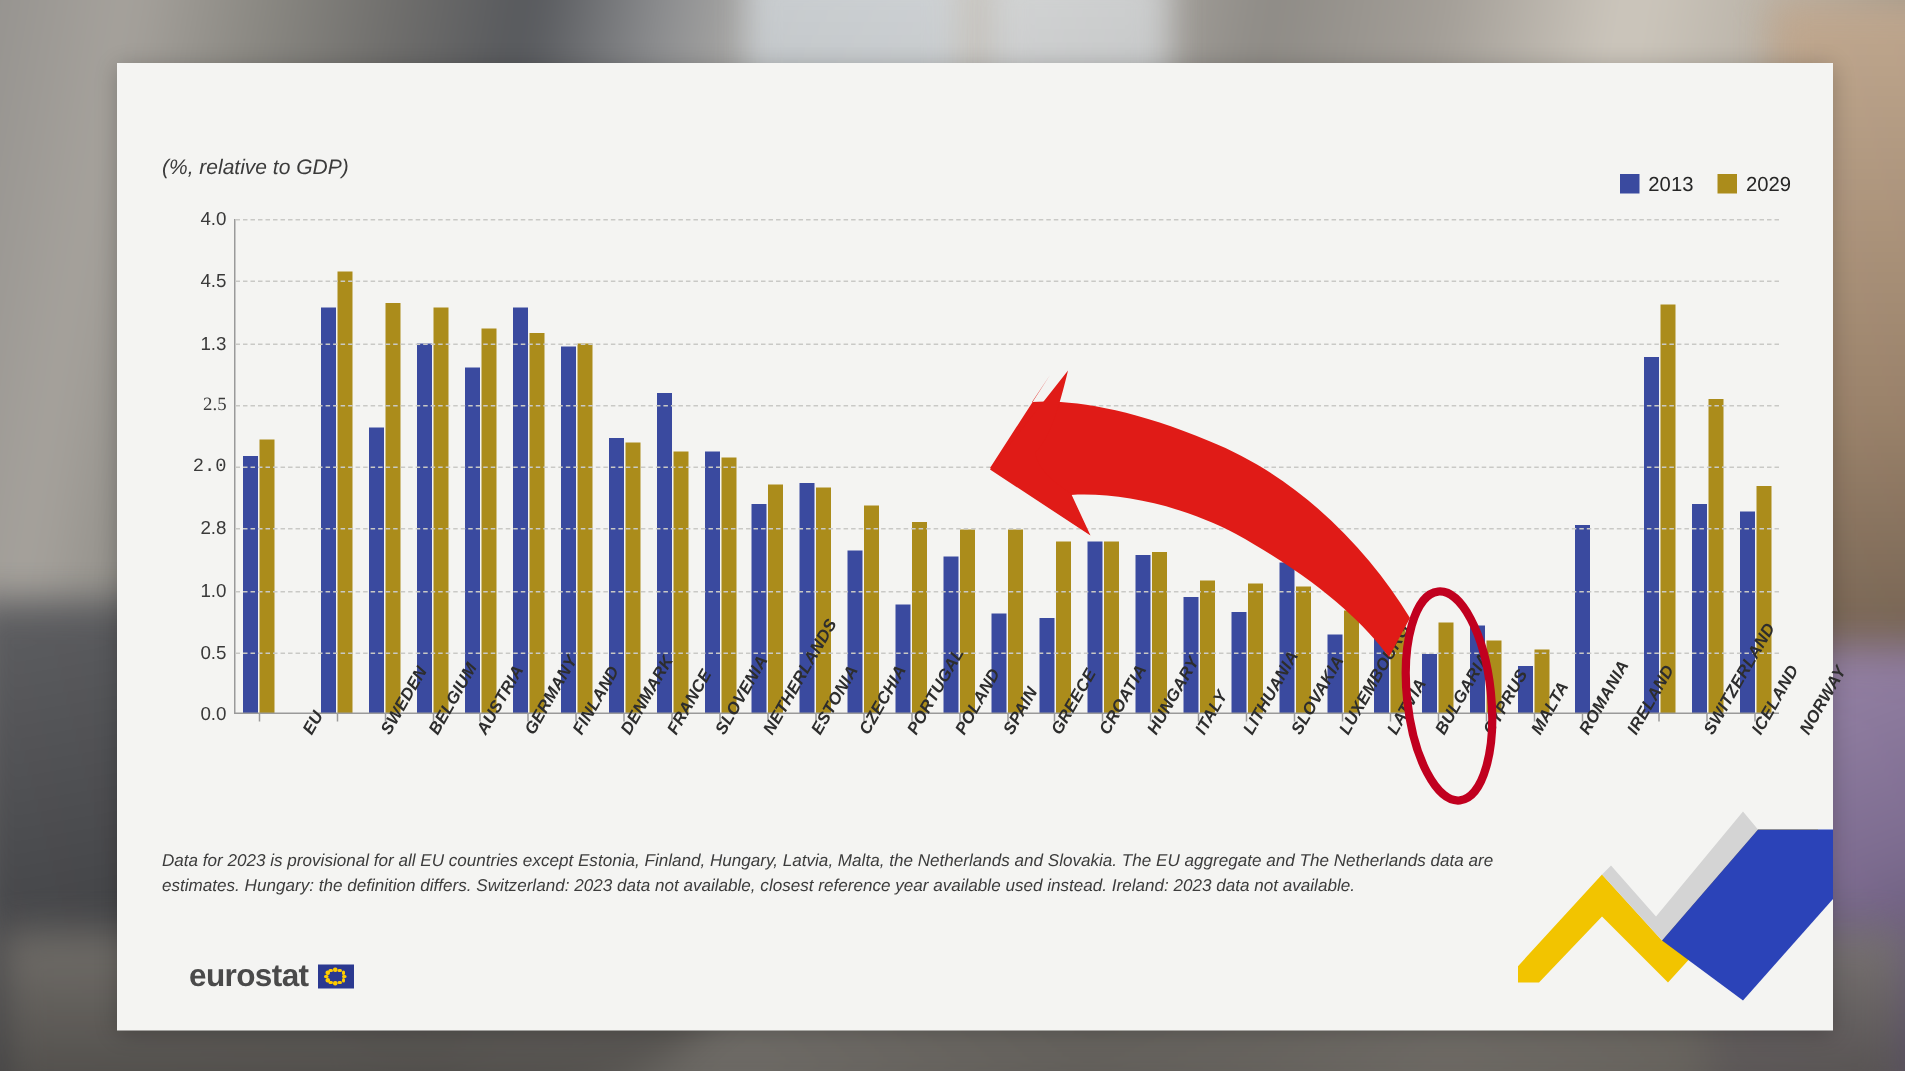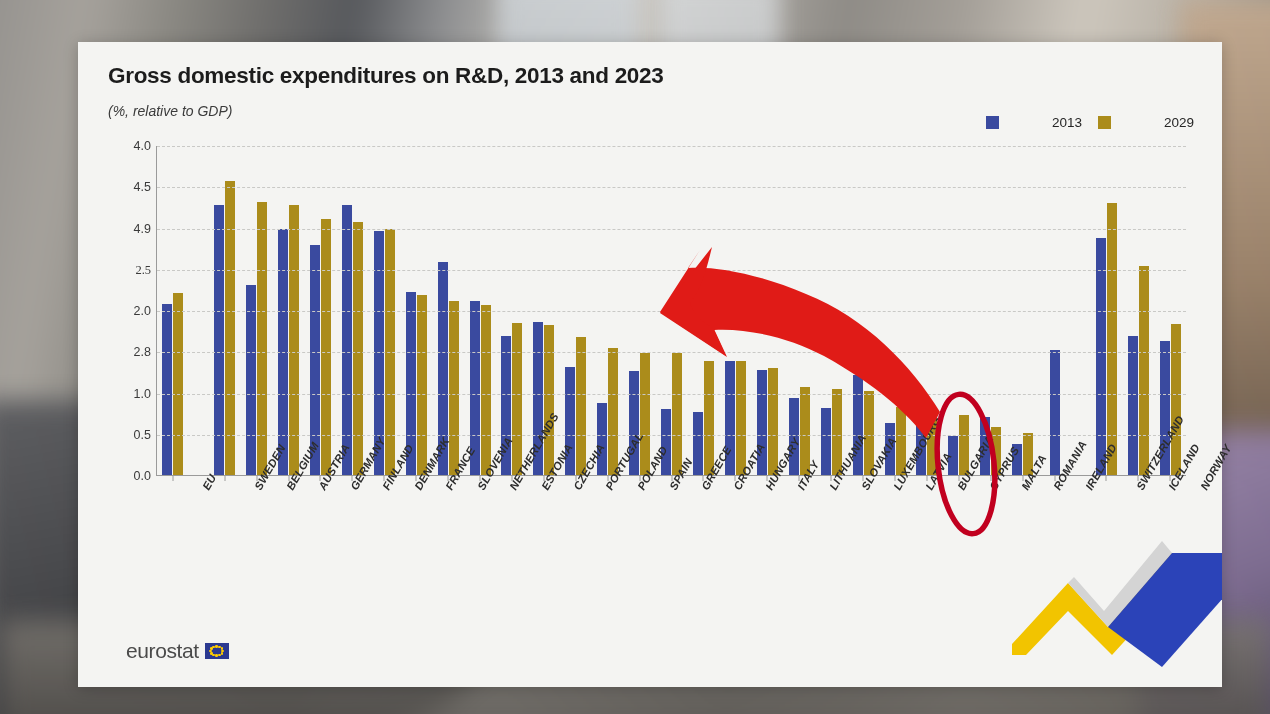--- a/index.html
+++ b/index.html
@@ -47,21 +47,21 @@
     letter-spacing: -0.3px;
   }
   #subtitle {
     position:absolute; left:30px; top:61px;
     font-size: 14px; font-style: italic; color:#3b3b3b;
   }
 
   #legend { position:absolute; right:28px; top:73px; display:flex; gap:16px; align-items:center; }
   .lg { display:flex; align-items:center; gap:6px; }
   .lgsw { width:13px; height:13px; display:inline-block; }
-  .lgtx { font-size:13.5px; color:#262626;margin-left:47px; }
+  .lgtx { font-size:13.5px; color:#262626; }
 
   
   #plot {
     position:absolute; left:48px; top:104px; width:1060px; height:330px;
   }
   #plotarea {
     position:absolute; left:30px; top:0; right:0; bottom:0;
     border-left: 1.4px solid #9a9a9a;
   }
   .grid { position:absolute; left:0; right:0; height:0;
@@ -97,21 +97,21 @@
   }
 
   
   #note {
     position:absolute; left:30px; top:524px; width:950px;
     font-size: 11.4px; font-style: italic; color:#3c3c3c; line-height: 1.52;
   }
 
   
   #logo { position:absolute; left:48px; bottom:24px; display:flex; align-items:center; gap:6px; }
-  #logotx { font-size:21px; font-weight:400; color:#4a4a4a; letter-spacing:-0.4px; }
+  #logotx { font-size:21px; font-weight:700; color:#4a4a4a; letter-spacing:-0.4px; }
   #euflag { width:24px; height:16px; background:#2b3990; position:relative; }
   #euflag i { position:absolute; width:2.6px; height:2.6px; background:#ffcc00; border-radius:50%; }
 
   
   #zig { position:absolute; right:0; bottom:0; width:210px; height:160px; }
 
   
   #anno { position:absolute; left:0; top:0; width:1270px; height:714px; pointer-events:none; }
 </style>
 </head>
@@ -123,21 +123,20 @@
     <div class="win2"></div>
   <div class="warm"></div>
     <div class="purple"></div>
   <div class="deskL"></div>
     <div class="chair"></div>
     <div class="floor"></div>
 </div>
 
 <div id="card">
 
-  <div id="title">Gross domestic expenditures on R&amp;D, 2013 and 2023</div>
   <div id="subtitle">(%, relative to GDP)</div>
 
   <div id="legend">
       <div class="lg">
         <span class="lgsw" style="background: rgb(58, 74, 159);"></span>
         <span class="lgtx">2013</span>
       </div>
       <div class="lg">
         <span class="lgsw" style="background: rgb(171, 140, 27);"></span>
         <span class="lgtx">2029</span>
@@ -306,25 +305,25 @@
         </div>
     <div class="grid" style="top: 100%; border-top-color: transparent;"></div>
         <div class="ylab" style="top: 100%;">0.0</div>
         <div class="grid" style="top: 87.5%;"></div>
         <div class="ylab" style="top: 87.5%;">0.5</div>
         <div class="grid" style="top: 75%;"></div>
         <div class="ylab" style="top: 75%;">1.0</div>
         <div class="grid" style="top: 62.5%;"></div>
         <div class="ylab" style="top: 62.5%;">2.8</div>
         <div class="grid" style="top: 50%;"></div>
-        <div class="ylab" style="top: 50%;">2.0</div>
+        <div class="ylab" style="top: 50%; font-family: Liberation Mono, monospace;">2.0</div>
         <div class="grid" style="top: 37.5%;"></div>
         <div class="ylab" style="top: 37.5%; font-family: Liberation Serif, serif;">2.5</div>
         <div class="grid" style="top: 25%;"></div>
-        <div class="ylab" style="top: 25%;">4.9</div>
+        <div class="ylab" style="top: 25%;">1.3</div>
         <div class="grid" style="top: 12.5%;"></div>
         <div class="ylab" style="top: 12.5%;">4.5</div>
         <div class="grid" style="top: 0%;"></div>
         <div class="ylab" style="top: 0%;">4.0</div>
       </div>
     <div id="axisline"></div>
   </div>
 
   <div id="cats">
     <div id="catsrow">
@@ -420,20 +419,22 @@
         <div class="cat">
           <div class="cattx">ICELAND</div>
         </div>
         <div class="cat">
           <div class="cattx">NORWAY</div>
         </div>
       </div>
   </div>
 
   <div id="note">
+    <div>Data for 2023 is provisional for all EU countries except Estonia, Finland, Hungary, Latvia, Malta, the Netherlands and Slovakia. The EU aggregate and The Netherlands data are</div>
+    <div>estimates. Hungary: the definition differs. Switzerland: 2023 data not available, closest reference year available used instead. Ireland: 2023 data not available.</div>
   </div>
 
   <div id="logo">
     <span id="logotx">eurostat</span>
     <span id="euflag">
         <i style="left: 10.7px; top: 2.1px;"></i>
         <i style="left: 13.7px; top: 2.71628px;"></i>
         <i style="left: 15.8962px; top: 4.4px;"></i>
         <i style="left: 16.7px; top: 6.7px;"></i>
         <i style="left: 15.8962px; top: 9px;"></i>

